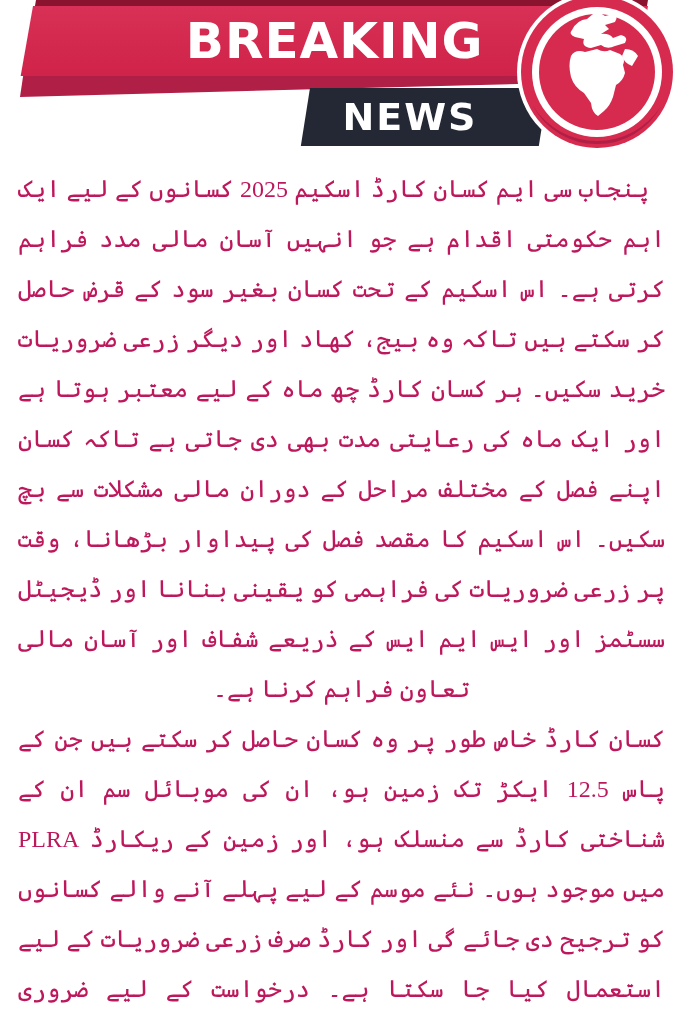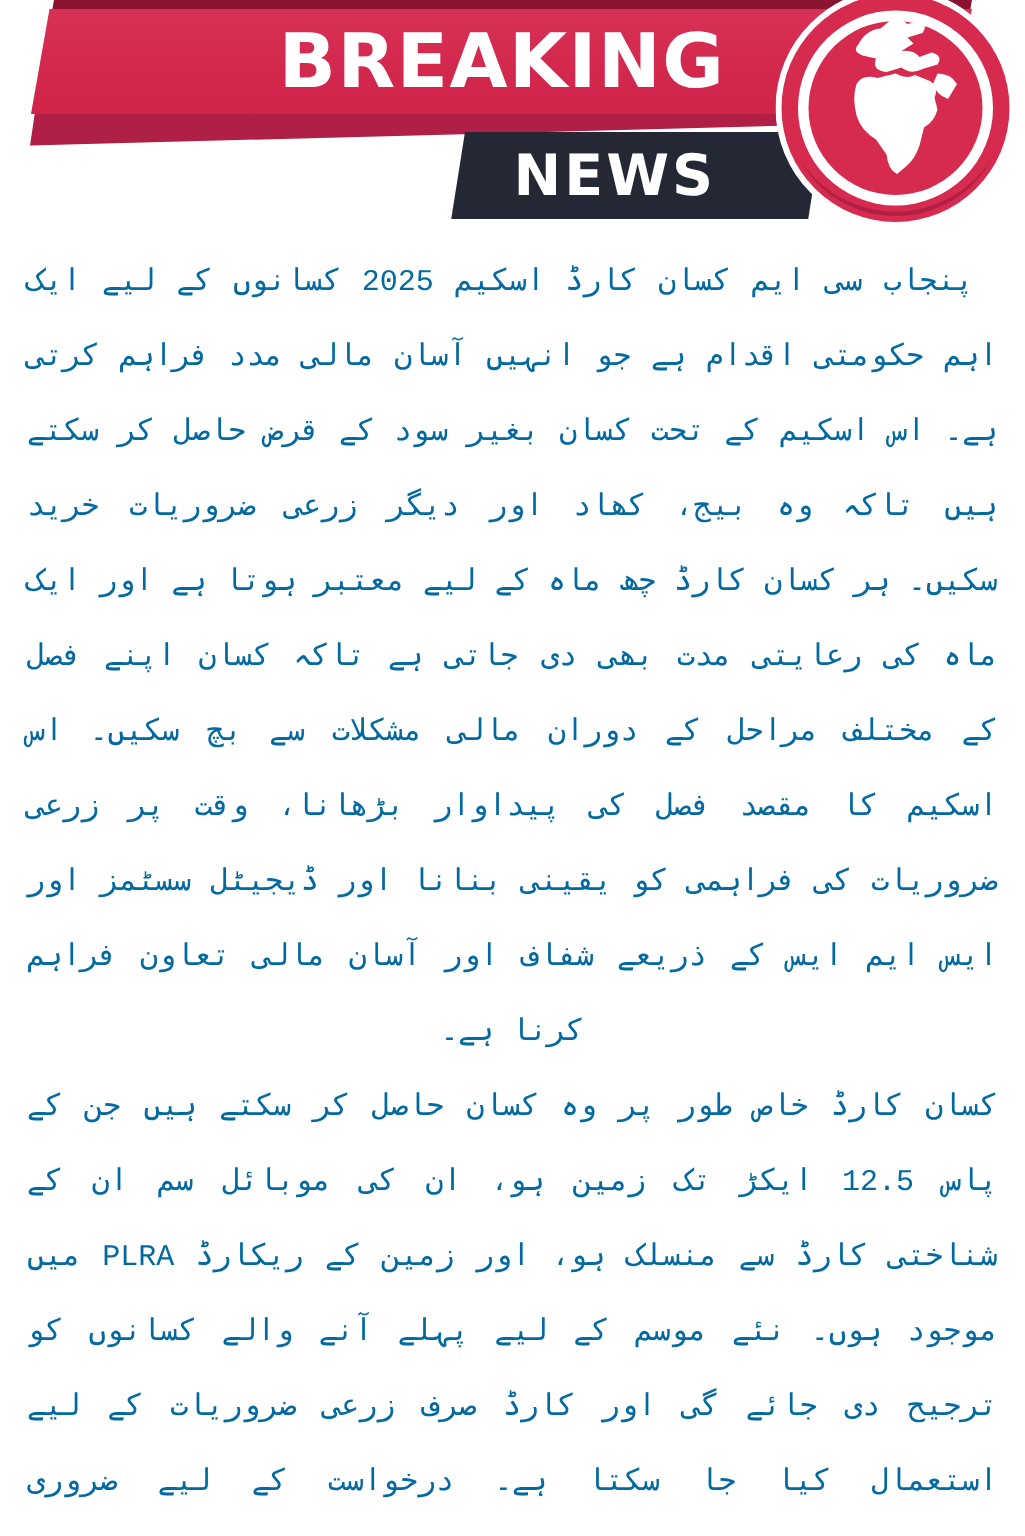--- a/index.html
+++ b/index.html
@@ -44,23 +44,23 @@
   .globe svg{display:block;width:160px;height:160px;}
 
   
   .article{
     position:absolute;top:160px;left:0;width:683px;height:864px;
     padding:4px 18px 0 18px;box-sizing:border-box;
     direction:rtl;
   }
   .article p{
     margin:0;padding:0;
-    color:#0369a1;
-    font-size:20px;line-height:50px;
-    font-family:Liberation Mono, monospace;
+    color:#be185d;
+    font-size:24px;line-height:50px;
+    font-family:Liberation Serif, serif;
     text-align:justify;text-align-last:center;
   }
   .article p.indent-first{text-indent:16px;}
 </style>
 </head>
 <body>
 
 <div class="page">
 
   <header class="banner-wrap">

